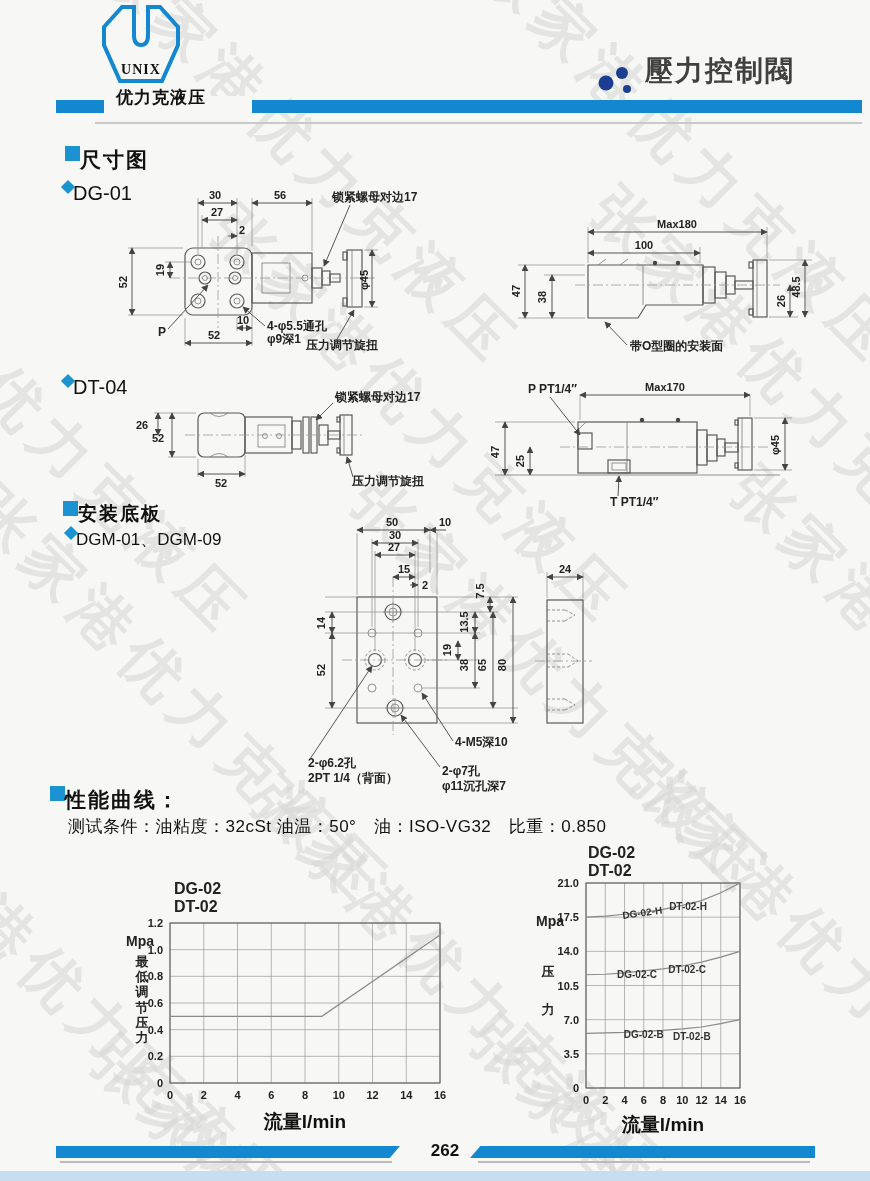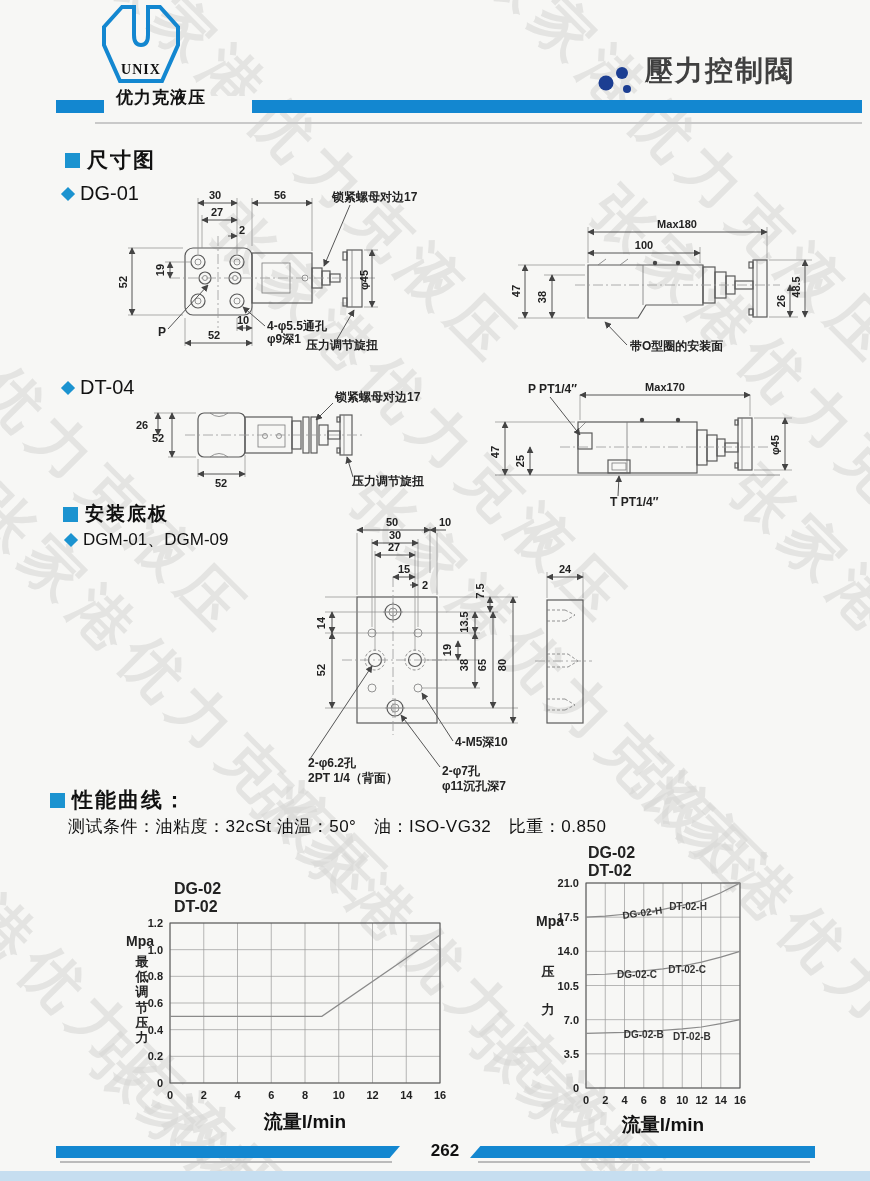--- a/index.html
+++ b/index.html
@@ -18,21 +18,21 @@
   .wm span:nth-child(13){left:130px;top:1020px}.wm span:nth-child(14){left:510px;top:1000px}
   .content{position:absolute;inset:0;z-index:1}
   .abs{position:absolute}
   
   .hbar{left:56px;top:100px;width:806px;height:13px;background:#1387d0}
   .hbar-gap{left:104px;top:96px;width:148px;height:21px;background:#f7f7f5}
   .subtitle{left:116px;top:86px;font-size:17px;font-weight:700;letter-spacing:1px}
   .hline{left:95px;top:122px;width:767px;height:2px;background:#c9c9c9}
   .main-title{left:645px;top:52px;font-size:28px;font-weight:900;letter-spacing:2px;color:#404040}
   
-  .sec{display:flex;align-items:center;gap:7px}
+  .sec{display:flex;align-items:flex-start;}
   .sq{width:15px;height:15px;background:#1b93d0;flex:0 0 auto}
   .sec-label{font-size:21px;font-weight:700;letter-spacing:2px}
   .sec-label.small{font-size:19px}
   .dia{width:10px;height:10px;background:#1b93d0;transform:rotate(45deg);flex:0 0 auto}
   .sub-label{font-size:20px;font-weight:400}
   .sub-label.small{font-size:17px}
   .cond{font-size:17px;letter-spacing:.5px}
   
   .ol{stroke:#5a5a5a;stroke-width:1.2;fill:none}
   .ol2{stroke:#7a7a7a;stroke-width:.8;fill:none}

